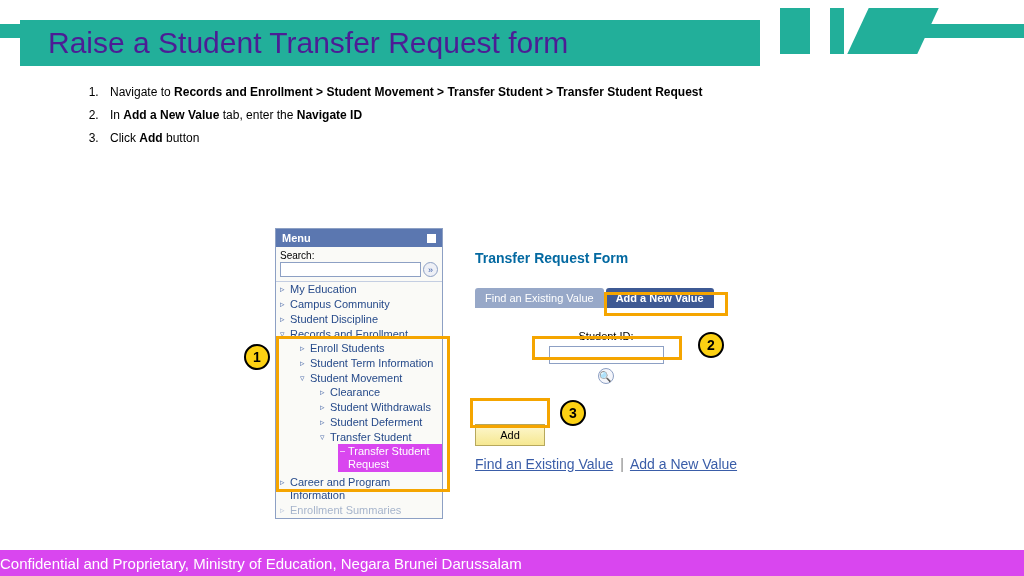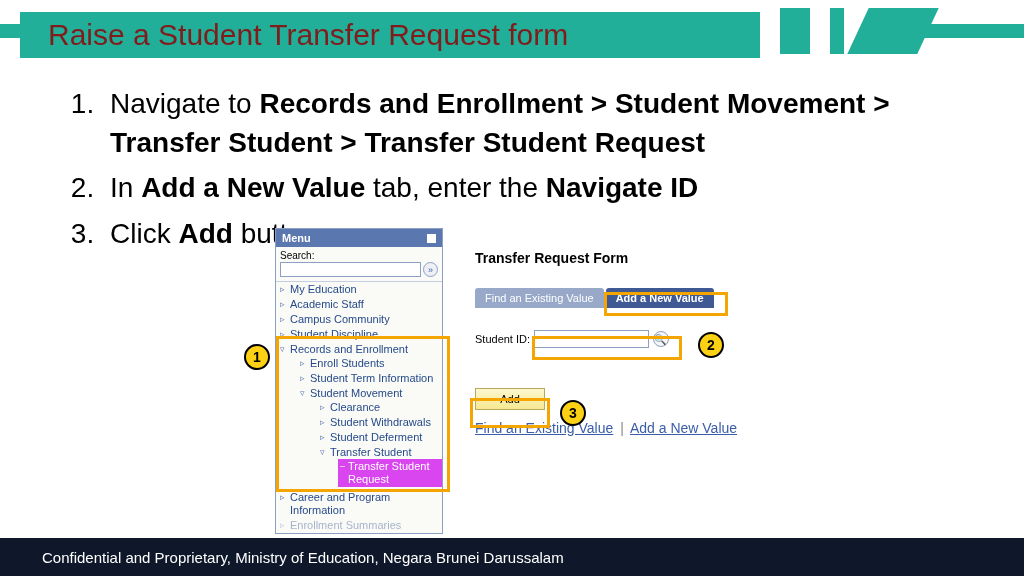--- a/index.html
+++ b/index.html
@@ -1,28 +1,28 @@
 <!DOCTYPE html>
 <html><head>
 <meta charset="utf-8">
 <style>
   * { box-sizing: border-box; margin: 0; padding: 0; }
   body { font-family: "Segoe UI", Arial, sans-serif; width: 1024px; height: 576px; background: #fff; overflow: hidden; position: relative; }
 
   
   .titlebar-wrap { position: absolute; top: 8px; left: 0; right: 0; height: 46px; }
   .tb-left   { position: absolute; left: 0; top: 16px; width: 20px; height: 14px; background: #22af9a; }
-  .tb-main   { position: absolute; left: 20px; top: 4px; width: 740px; height: 46px; background: #22af9a; color: #7f1d1d; font-size: 30px; font-weight: 300; padding-left: 28px; display: flex; align-items: center; }
+  .tb-main   { position: absolute; left: 20px; top: 12px; width: 740px; height: 46px; background: #22af9a; color: #4c1d95; font-size: 30px; font-weight: 300; padding-left: 28px; display: flex; align-items: center; }
   .tb-block1 { position: absolute; left: 780px; top: 0; width: 30px; height: 46px; background: #22af9a; }
   .tb-block2 { position: absolute; left: 830px; top: 0; width: 14px; height: 46px; background: #22af9a; }
   .tb-block3 { position: absolute; left: 858px; top: 0; width: 70px; height: 46px; background: #22af9a; transform: skewX(-25deg); }
   .tb-right  { position: absolute; left: 900px; top: 16px; right: 0; height: 14px; background: #22af9a; }
 
   
-  .steps { position: absolute; top: 84px; left: 64px; right: 40px; font-size: 28px; color: #000; line-height: 1.4; }
+  .steps { position: absolute; top: 84px; left: 64px; right: 40px; font-size: 12px; color: #000; line-height: 1.4; }
   .steps li { margin-bottom: 6px; list-style-position: outside; margin-left: 38px; padding-left: 8px; }
   .steps b { font-weight: 700; }
 
   
   .app { position: absolute; top: 228px; left: 275px; width: 640px; height: 300px; font: 11px Arial, sans-serif; color: #264a8a; }
   .menu-pane { position: absolute; left: 0; top: 0; width: 168px; border: 1px solid #8da0c4; background: #fafaf7; }
   .menu-title { background: #5b77b0; color: #fff; font-weight: bold; padding: 3px 6px; display: flex; justify-content: space-between; align-items: center; }
   .menu-title .sq { width: 9px; height: 9px; background: #fff; }
   .search-row { padding: 2px 4px; border-bottom: 1px solid #c4cee2; }
   .search-row label { font-size: 10px; color: #000; }
@@ -31,39 +31,39 @@
   .go-btn { width: 15px; height: 15px; border-radius: 50%; border: 1px solid #8da0c4; background: #eef0f6; display: flex; align-items: center; justify-content: center; font-size: 9px; color: #3a5da8; }
   ul.tree { list-style: none; padding: 0 0 0 4px; margin: 0; }
   ul.tree li { padding: 1px 0 1px 10px; position: relative; line-height: 13px; cursor: pointer; }
   ul.tree li::before { content: "▹"; position: absolute; left: 0; top: 1px; font-size: 9px; color: #5b77b0; }
   ul.tree li.open::before { content: "▿"; }
   ul.tree .sub { padding-left: 10px; }
   .leaf-sel { background: #d946ef; color: #fff; padding: 2px 4px 2px 10px; margin-left: -2px; }
   .leaf-sel::before { content: "–" !important; color: #fff !important; left: 2px !important; }
 
   .right-area { position: absolute; left: 200px; top: 22px; }
-  .form-title { color: #000000; font-weight: bold; font-size: 14px; }
+  .form-title { color: #0369a1; font-weight: bold; font-size: 14px; }
   .tabs { margin-top: 22px; display: flex; gap: 2px; }
   .tab { padding: 4px 10px; font-size: 11px; color: #fff; border-radius: 3px 3px 0 0; }
   .tab.inactive { background: #97a8c8; }
   .tab.active   { background: #3e5993; font-weight: bold; }
-  .field-row { margin-top: 22px; display: flex; align-items: center; gap: 4px; font-size: 11px; color: #000; }
+  .field-row { margin-top: 22px; display: flex; align-items: center; gap: 4px; font-size: 11px; color: #000; flex-direction: column; }
   .field-row input { width: 115px; height: 18px; border: 1px solid #8da0c4; }
   .lookup { width: 16px; height: 16px; border: 1px solid #8da0c4; border-radius: 50%; display: flex; align-items: center; justify-content: center; font-size: 10px; color: #3a5da8; background: #f5f6fb; }
   .add-btn { margin-top: 40px; width: 70px; height: 22px; background: linear-gradient(#fdf7cf,#f6e891); border: 1px solid #b7a85c; font-size: 11px; color: #000; cursor: pointer; }
   .bottom-links { margin-top: 10px; font-size: 14px; }
   .bottom-links a { color: #3a5da8; text-decoration: underline; cursor: pointer; }
   .bottom-links .sep { color: #888; margin: 0 3px; }
 
   
   .hl { position: absolute; border: 3px solid #f5a500; pointer-events: none; }
   .callout { position: absolute; width: 26px; height: 26px; border: 2px solid #000; border-radius: 50%; background: #fcd113; display: flex; align-items: center; justify-content: center; font-weight: bold; font-size: 14px; color: #000; }
 
   
-  .footer { position: absolute; left: 0; right: 0; bottom: 0; height: 38px; background: #0f172a; color: #fff; font-size: 15px; display: flex; align-items: center; padding-left: 42px; }
+  .footer { position: absolute; left: 0; right: 0; bottom: 0; height: 26px; background: #d946ef; color: #fff; font-size: 15px; display: flex; align-items: center; }
 </style>
 </head>
 <body>
 
 <div class="titlebar-wrap">
   <div class="tb-left"></div>
   <div class="tb-main">Raise a Student Transfer Request form</div>
   <div class="tb-block1"></div>
     <div class="tb-block2"></div>
     <div class="tb-block3"></div>
@@ -84,21 +84,20 @@
     </div>
     <div class="search-row">
       <label>Search:</label>
       <div class="search-wrap">
         <input style="">
         <span class="go-btn">»</span>
       </div>
     </div>
     <ul class="tree">
       <li>My Education</li>
-      <li>Academic Staff</li>
       <li>Campus Community</li>
       <li>Student Discipline</li>
       <li class="open"><span>Records and Enrollment</span>
         <ul class="tree sub">
           <li>Enroll Students</li>
           <li>Student Term Information</li>
           <li class="open"><span>Student Movement</span>
             <ul class="tree sub">
               <li>Clearance</li>
               <li>Student Withdrawals</li>

